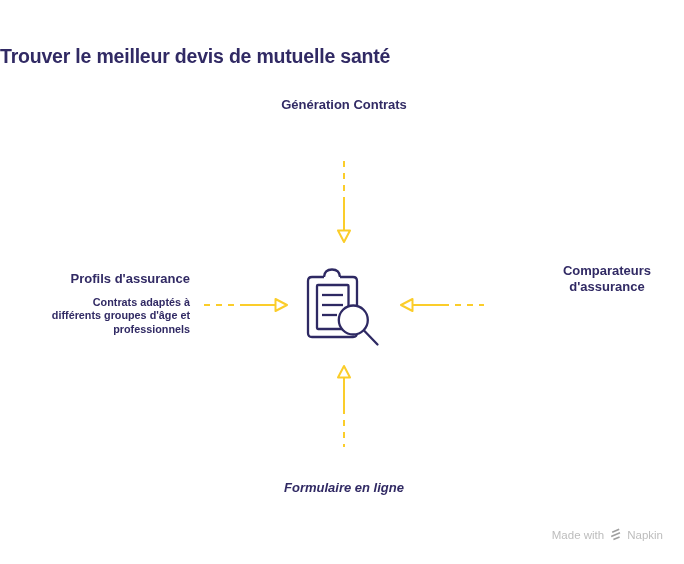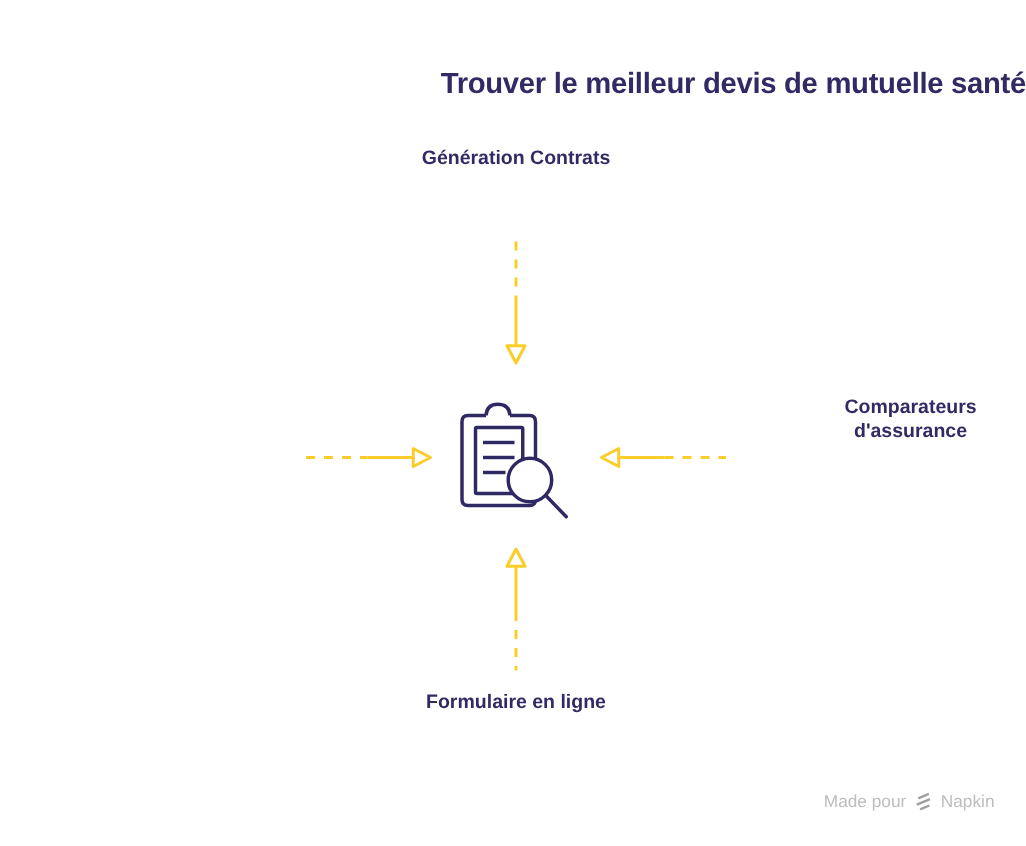--- a/index.html
+++ b/index.html
@@ -15,21 +15,21 @@
     position: relative;
     width: 684px;
     height: 564px;
     background: #ffffff;
     overflow: hidden;
     color: var(--ink);
   }
   .title {
     position: absolute;
     top: 45px; left: 0; right: 0;
-    text-align: right;
+    text-align: left;
     font-size: 19.5px;
     font-weight: 700;
     letter-spacing: -0.2px;
     color: var(--ink);
   }
   .node { position: absolute; }
   .node-heading {
     font-size: 13px;
     font-weight: 700;
     line-height: 1.2;
@@ -40,21 +40,21 @@
   .node-desc {
     font-size: 10.8px;
     font-weight: 700;
     line-height: 1.27;
     white-space: pre-line;
     color: var(--ink);
   }
   .node-top    { left: 234px; top: 97px;  width: 220px; text-align: center; }
   .node-left   { left: 30px;  top: 271px; width: 160px; text-align: right; }
   .node-right  { left: 492px; top: 263px; width: 150px; text-align: center; margin-left: 40px; }
-  .node-bottom { left: 234px; top: 460px; width: 220px; text-align: center; }
+  .node-bottom { left: 234px; top: 480px; width: 220px; text-align: center; font-style: italic; }
 
   .arrow { position: absolute; color: var(--accent); }
   .arrow svg { display: block; }
   .arrow-top    { left: 335px; top: 160px; }
   .arrow-bottom { left: 335px; top: 364px; }
   .arrow-left   { left: 203px; top: 296px; }
   .arrow-right  { left: 399px; top: 296px; }
 
   .center-icon { position: absolute; left: 304px; top: 264px; color: #2e2963; }
   .center-icon svg { display: block; }
@@ -75,20 +75,26 @@
 <body>
 
 <div class="canvas">
 
   <div class="title">Trouver le meilleur devis de mutuelle santé</div>
 
   <div class="node node-top">
     <div class="node-heading">Génération Contrats</div>
   </div>
 
+  <div class="node node-left">
+    <div class="node-heading">Profils d'assurance</div>
+    <div class="node-desc">Contrats adaptés à
+différents groupes d'âge et
+professionnels</div>
+  </div>
 
   <div class="node node-right">
     <div class="node-heading">Comparateurs
 d'assurance</div>
   </div>
 
   <div class="node node-bottom">
     <div class="node-heading">Formulaire en ligne</div>
   </div>
 
@@ -137,21 +143,21 @@
       <line x1="18" y1="41" x2="39" y2="41"></line>
       <line x1="18" y1="51" x2="33" y2="51"></line>
 
       <circle cx="49.3" cy="56" r="14.5" fill="#ffffff"></circle>
 
       <line x1="60" y1="66.5" x2="73.5" y2="80.5" stroke-linecap="round"></line>
     </svg>
   </div>
 
   <div class="credit">
-    <span>Made pour</span>
+    <span>Made with</span>
     <span class="napkin-logo">
       <svg width="13" height="13" viewBox="0 0 13 13" fill="none" stroke="currentColor" stroke-width="1.6">
         <path d="M3.2 4.2 L10.2 1.2"></path>
         <path d="M2.2 8.4 L11 4.8"></path>
         <path d="M4.4 11.6 L10.6 9"></path>
       </svg>
     </span>
     <span>Napkin</span>
   </div>
 

